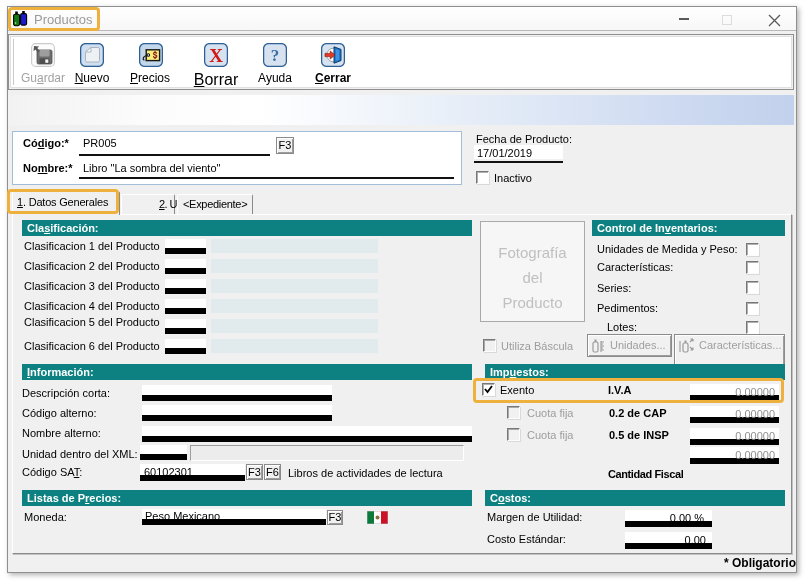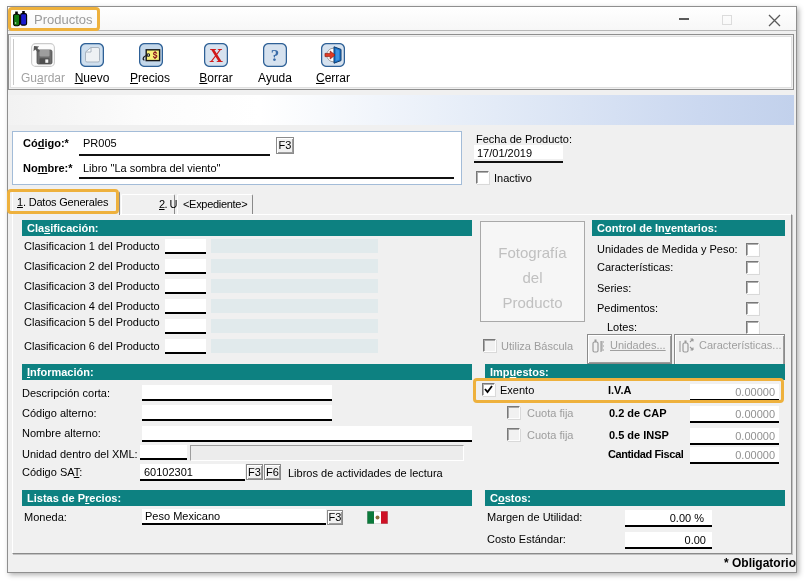--- a/index.html
+++ b/index.html
@@ -3,21 +3,21 @@
 <meta charset="utf-8">
 <style>
   * { margin:0; padding:0; box-sizing:border-box; }
   html,body { width:807px; height:583px; background:#ffffff; overflow:hidden;
     font-family:"Liberation Sans", sans-serif; }
   .abs { position:absolute; }
   .lbl { position:absolute; font-size:11px; color:#000; white-space:nowrap; }
   .glbl { position:absolute; font-size:11px; color:#9d9d9d; white-space:nowrap; }
   .bar { position:absolute; height:16px; background:#0d8181; color:#fff;
     font-size:11px; font-weight:bold; line-height:16px; padding-left:5px; white-space:nowrap; }
-  .inp { position:absolute; background:#fff; border-bottom:2px solid #000000; }
+  .inp { position:absolute; background:#fff; border-bottom:6px solid #000000; }
   .ro  { position:absolute; background:#e1eaec; }
   .cb { position:absolute; width:13px; height:13px; background:#fff;
     border:1px solid #787878; border-right-color:#fdfdfd; border-bottom-color:#fdfdfd;
     box-shadow: inset 1px 1px 0 rgba(110,110,110,0.55), 1px 1px 0 #d9d9d9; }
   .cb.dis { background:#f1f1f1; }
   .fkey { position:absolute; background:#f1f1f1; border:1px solid #8b8b8b;
     box-shadow: inset 1px 1px 0 #ffffff, inset -1px -1px 0 #9d9d9d;
     font-size:11px; color:#000; text-align:center; }
   .btn3d { position:absolute; background:#f1f1f1; border:1px solid #8b8b8b;
     box-shadow: inset 1px 1px 0 #ffffff, inset -1px -1px 0 #9d9d9d;
@@ -80,36 +80,36 @@
   <path d="M8 12.5 q-3.5 0.5 -3.8 3 q-0.2 1.8 1.2 1.2" stroke="#161616" stroke-width="1.2" fill="none"></path>
   <path d="M16 7.9 l1.6 2 h-3.2 z M16 16.3 l-1.6 -2 h3.2 z" fill="#8c1620"></path>
   <text x="16" y="15.2" font-size="8.5" font-weight="bold" fill="#8c1620" text-anchor="middle" font-family="Liberation Sans,sans-serif">$</text>
 </svg>
 <div class="abs" style="left:122px; top:71px; width:56px; text-align:center; font-size:12px; color:#000;"><u>P</u>recios</div>
 
 <svg class="abs" style="left:204px; top:43px;" width="24" height="24" viewBox="0 0 24 24">
   <rect x="0.6" y="0.6" width="22.8" height="22.8" rx="5" fill="#d6e2ef" stroke="#2e6096" stroke-width="1.3"></rect>
   <text x="12.2" y="19" font-size="19" font-weight="bold" fill="#d11717" text-anchor="middle" font-family="Liberation Serif,serif">X</text>
 </svg>
-<div class="abs" style="left:188px; top:71px; width:56px; text-align:center; font-size:12px; color:#000;"><u>B</u>orrar</div>
+<div class="abs" style="left:188px; top:71px; width:56px; text-align:center; font-size:16px; color:#000;"><u>B</u>orrar</div>
 
 <svg class="abs" style="left:263px; top:43px;" width="24" height="24" viewBox="0 0 24 24">
   <rect x="0.6" y="0.6" width="22.8" height="22.8" rx="5" fill="#d6e2ef" stroke="#2e6096" stroke-width="1.3"></rect>
   <text x="12" y="18" font-size="17" font-weight="bold" fill="#3a6ca8" text-anchor="middle" font-family="Liberation Serif,serif">?</text>
 </svg>
 <div class="abs" style="left:247px; top:71px; width:56px; text-align:center; font-size:12px; color:#000;">Ayuda</div>
 
 <svg class="abs" style="left:321px; top:43px;" width="24" height="24" viewBox="0 0 24 24">
   <rect x="0.6" y="0.6" width="22.8" height="22.8" rx="5" fill="#d6e2ef" stroke="#2e6096" stroke-width="1.3"></rect>
   <circle cx="12.5" cy="12" r="6.8" fill="#ffffff" stroke="#9d9d9d" stroke-width="1"></circle>
   <path d="M13 3.8 l7 2.6 v11.2 l-7 2.6 z" fill="#1d74c8" stroke="#0c3a6e" stroke-width="1"></path>
   <path d="M14.8 6 l3.4 1.6 v8.8 l-3.4 1.6 z" fill="#3f93e0"></path>
   <path d="M4 10.4 h5.2 v-2.4 l4.8 4 l-4.8 4 v-2.4 h-5.2 z" fill="#e23a24" stroke="#8f1d10" stroke-width="0.7"></path>
 </svg>
-<div class="abs" style="left:305px; top:71px; width:56px; text-align:center; font-size:12px; color:#000;"><u>C</u>errar</div>
+<div class="abs" style="left:305px; top:71px; width:56px; text-align:center; font-size:12px; color:#000;font-weight:bold;"><u>C</u>errar</div>
 
 <div class="abs" style="left:8px; top:95px; width:786px; height:30px;
   background:linear-gradient(90deg,#f2f2f2 0%,#fcfcfc 18%,#ffffff 32%,#e3ebf7 62%,#cbd8f0 88%,#c2d1ec 100%);"></div>
 
 <div class="abs" style="left:12px; top:131px; width:450px; height:54px; background:#ffffff; border:1px solid #a3bcd8;"></div>
 <div class="lbl" style="left:23px; top:137px; font-weight:bold;">Có<u>d</u>igo:*</div>
 <div class="lbl" style="left:83px; top:137px;">PR005</div>
 <div class="abs" style="left:79px; top:154px; width:191px; height:2px; background:#111;"></div>
 <div class="fkey" style="left:276px; top:137px; width:18px; height:17px; line-height:15px;">F3</div>
 <div class="lbl" style="left:23px; top:162px; font-weight:bold;">No<u>m</u>bre:*</div>
@@ -174,21 +174,21 @@
 <div class="cb" style="left:746px; top:261px;"></div>
 <div class="lbl" style="left:597px; top:282px;">Series:</div>
 <div class="cb" style="left:746px; top:281px;"></div>
 <div class="lbl" style="left:597px; top:302px;">Pedimentos:</div>
 <div class="cb" style="left:746px; top:302px;"></div>
 <div class="lbl" style="left:597px; top:321px;padding-left:10px;">Lotes:</div>
 <div class="cb" style="left:746px; top:321px;"></div>
 
 <div class="cb dis" style="left:483px; top:339px;"></div>
 <div class="glbl" style="left:501px; top:340px;">Utiliza Báscula</div>
-<div class="btn3d" style="left:587px; top:334px; width:85px; height:30px; line-height:21px; padding-left:22px;text-decoration:underline;">Unidades...</div>
+<div class="btn3d" style="left:587px; top:334px; width:85px; height:23px; line-height:21px; padding-left:22px;">Unidades...</div>
 <svg class="abs" style="left:592px; top:338px; z-index:4;" width="16" height="16" viewBox="0 0 16 16">
   <rect x="1" y="4" width="5" height="10" rx="1.5" fill="none" stroke="#9a9a9a" stroke-width="1.2"></rect>
   <rect x="2.5" y="1.5" width="2" height="2.5" fill="#9a9a9a"></rect>
   <path d="M9 3 v11 M9 4 h3 M9 6 h2 M9 8 h3 M9 10 h2 M9 12 h3" stroke="#9a9a9a" stroke-width="1.1" fill="none"></path>
 </svg>
 <div class="btn3d" style="left:674px; top:334px; width:111px; height:35px; line-height:21px; padding-left:24px;">Características...</div>
 <svg class="abs" style="left:679px; top:338px; z-index:4;" width="16" height="16" viewBox="0 0 16 16">
   <rect x="4" y="5" width="5" height="9" rx="1.5" fill="none" stroke="#9a9a9a" stroke-width="1.2"></rect>
   <rect x="5.5" y="2.5" width="2" height="2.5" fill="#9a9a9a"></rect>
   <path d="M1 3 v11 M11 4 l3-3 M14 1 v2.5 M14 1 h-2.5 M11 9 l3 3 M14 12 v-2.5 M14 12 h-2.5" stroke="#9a9a9a" stroke-width="1.1" fill="none"></path>
@@ -221,21 +221,21 @@
 <div class="inp" style="left:690px; top:384px; width:89px; height:17px; font-size:11px; color:#909090; text-align:right; padding:2px 4px 0 0;">0.00000</div>
 <div class="ytab" style="left:473px; top:378px; width:311px; height:25px;"></div>
 <div class="cb dis" style="left:507px; top:406px;"></div>
 <div class="glbl" style="left:527px; top:407px;">Cuota fija</div>
 <div class="lbl" style="left:609px; top:407px; font-weight:bold;">0.2 de CAP</div>
 <div class="inp" style="left:690px; top:406px; width:89px; height:17px; font-size:11px; color:#909090; text-align:right; padding:2px 4px 0 0;">0.00000</div>
 <div class="cb dis" style="left:507px; top:428px;"></div>
 <div class="glbl" style="left:527px; top:429px;">Cuota fija</div>
 <div class="lbl" style="left:609px; top:429px; font-weight:bold;">0.5 de INSP</div>
 <div class="inp" style="left:690px; top:428px; width:89px; height:17px; font-size:11px; color:#909090; text-align:right; padding:2px 4px 0 0;">0.00000</div>
-<div class="lbl" style="left:608px; top:448px; font-weight:bold; letter-spacing:-0.4px;">Cantidad Fiscal</div>
+<div class="lbl" style="left:608px; top:468px; font-weight:bold; letter-spacing:-0.4px;">Cantidad Fiscal</div>
 <div class="inp" style="left:690px; top:447px; width:89px; height:17px; font-size:11px; color:#909090; text-align:right; padding:2px 4px 0 0;">0.00000</div>
 
 <div class="bar" style="left:22px; top:490px; width:450px;">Listas de P<u>r</u>ecios:</div>
 <div class="lbl" style="left:24px; top:511px;">Moneda:</div>
 <div class="inp" style="left:142px; top:509px; width:184px; height:16px; font-size:11px; padding:1px 0 0 3px;">Peso Mexicano</div>
 <div class="fkey" style="left:327px; top:510px; width:16px; height:15px; line-height:13px;">F3</div>
 <svg class="abs" style="left:367px; top:511px;" width="21" height="13" viewBox="0 0 21 13">
   <rect x="0" y="0" width="7" height="13" fill="#0b7a3b"></rect>
   <rect x="7" y="0" width="7" height="13" fill="#ffffff"></rect>
   <rect x="14" y="0" width="7" height="13" fill="#ce1126"></rect>

